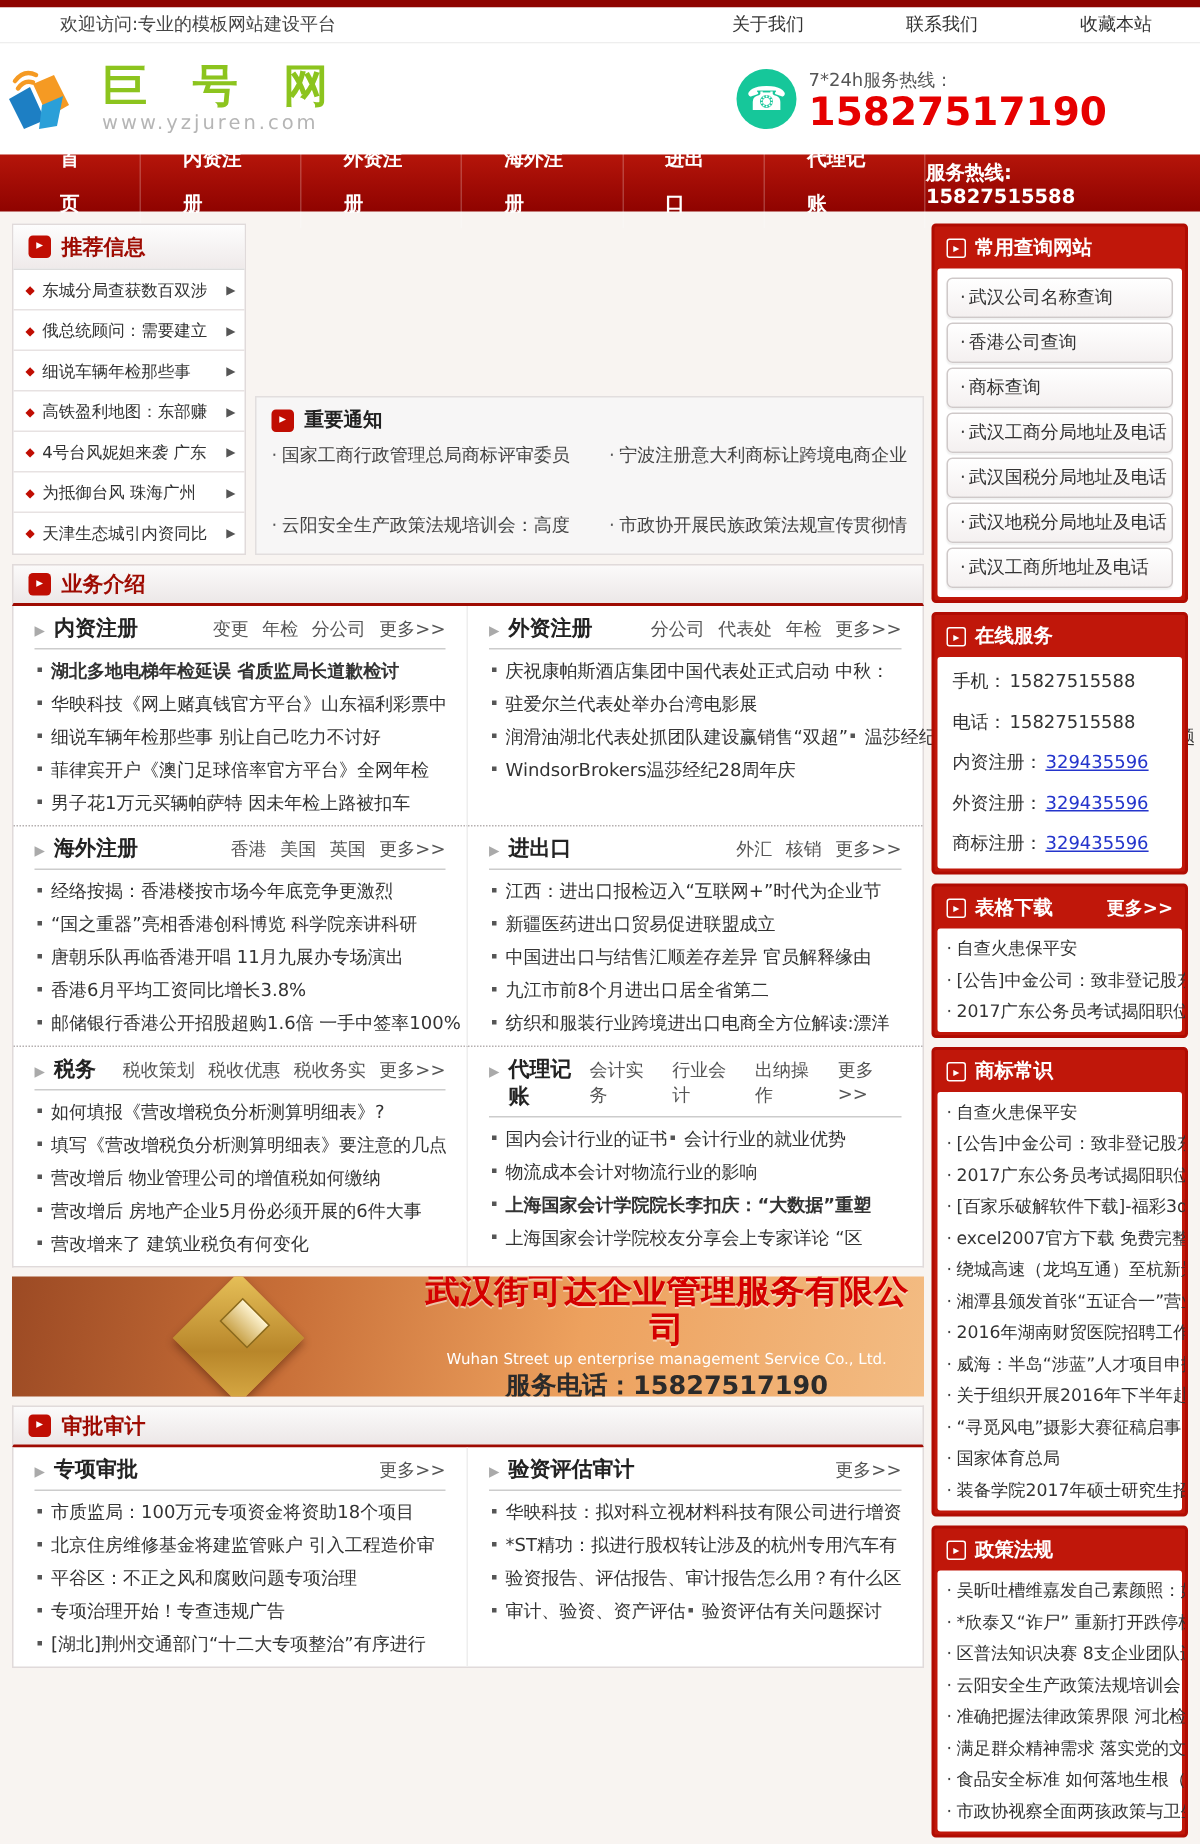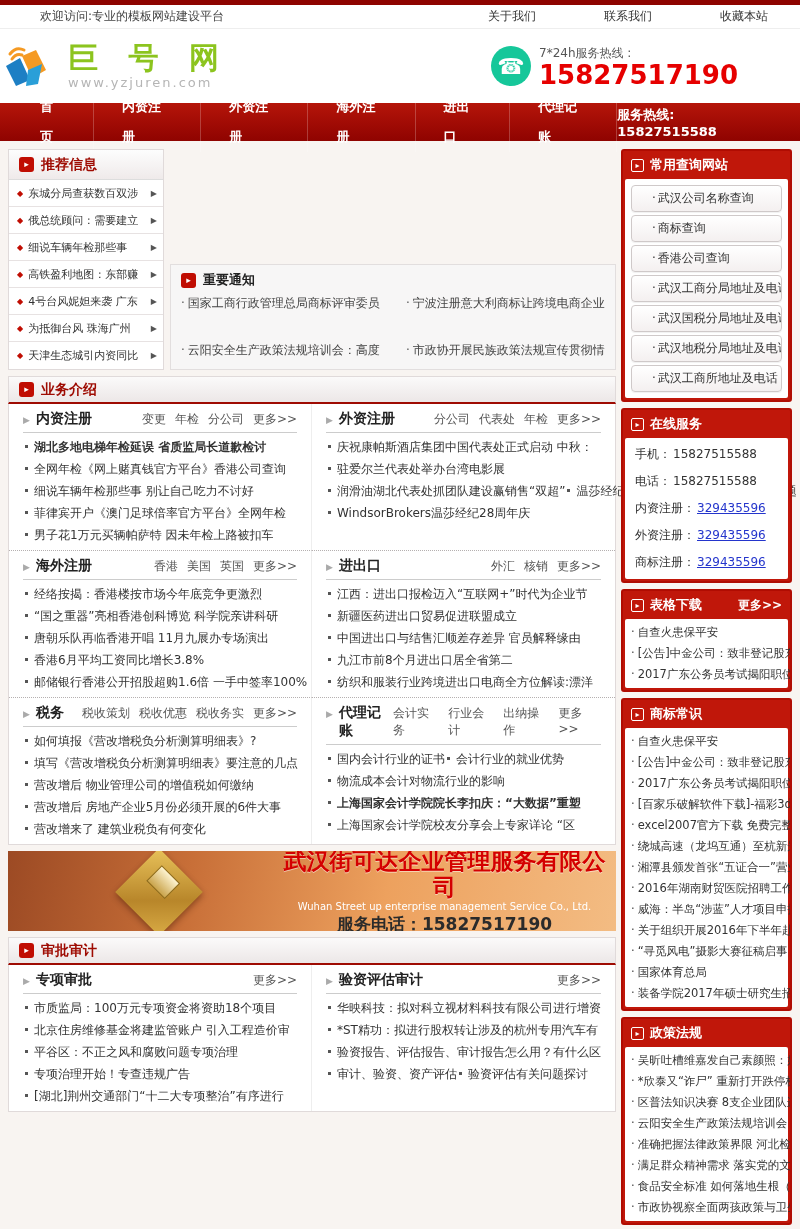--- a/index.html
+++ b/index.html
@@ -81,21 +81,21 @@
   .banner-en { color:#fff; font-size:10px; line-height:13px; }
   .banner-phone { color:#2b2b2b; font-size:17px; font-weight:bold; line-height:22px; }
 
   
   .side-panel { border:2px solid #b00c02; background:#c0170a; border-radius:3px; margin-bottom:6px; overflow:hidden; }
   .p-head { height:28px; display:flex; align-items:center; padding:0 8px; color:#fff; }
   .p-icon { width:13px; height:13px; border:1px solid #fff; border-radius:2px; font-size:8px; line-height:12px; text-align:center; margin-right:6px; color:#fff; }
   .p-title { font-weight:bold; font-size:13px; }
   .p-more { margin-left:auto; font-size:12px; font-weight:bold; color:#fff; }
   .p-body { background:#fff; border-radius:2px; margin:0 2px 2px; padding:3px 0; }
-  .q-btn { display:block; margin:3px 6px; padding:4px 20px; border:1px solid #cfc9c9; border-radius:4px; background:linear-gradient(#fff,#f4f0f0); color:#333; font-size:12px; white-space:nowrap; overflow:hidden; box-shadow:0 1px 1px rgba(0,0,0,.06); }
+  .q-btn { display:block; margin:3px 6px; padding:4px 8px; border:1px solid #cfc9c9; border-radius:4px; background:linear-gradient(#fff,#f4f0f0); color:#333; font-size:12px; white-space:nowrap; overflow:hidden; box-shadow:0 1px 1px rgba(0,0,0,.06); }
   .q-btn::before { content:"·"; margin-right:2px; }
   .os-row { padding:5px 10px; font-size:12px; color:#333; }
   .os-value { margin-left:2px; }
   .linked .os-value { color:#2435cc; text-decoration:underline; }
   .side-item { line-height:21px; padding:0 6px; color:#333; font-size:11.5px; white-space:nowrap; overflow:hidden; }
   .side-item::before { content:"·"; margin-right:3px; color:#444; }
 </style>
 </head>
 <body>
 
@@ -235,21 +235,21 @@
               <span class="blk-tabs">
 
               <a class="blk-tab">变更</a>
                   <a class="blk-tab">年检</a>
                   <a class="blk-tab">分公司</a>
                 </span>
               <a class="blk-more">更多&gt;&gt;</a>
             </div>
             <div>
               
-            <a class="b-item bold">湖北多地电梯年检延误 省质监局长道歉检讨</a><a class="b-item">全网年检《网上赌真钱官方平台》香港公司查询</a><a class="b-item">细说车辆年检那些事 别让自己吃力不讨好</a><a class="b-item">菲律宾开户《澳门足球倍率官方平台》全网年检</a><a class="b-item">男子花1万元买辆帕萨特 因未年检上路被扣车</a></div>
+            <a class="b-item bold">湖北多地电梯年检延误 省质监局长道歉检讨</a><a class="b-item">华映科技《网上赌真钱官方平台》山东福利彩票中</a><a class="b-item">细说车辆年检那些事 别让自己吃力不讨好</a><a class="b-item">菲律宾开户《澳门足球倍率官方平台》全网年检</a><a class="b-item">男子花1万元买辆帕萨特 因未年检上路被扣车</a></div>
           </div>
 
           <div class="block dotted">
             <div class="blk-head">
               <span class="blk-arrow">▶</span>
               <span class="blk-title">外资注册</span>
               <span class="blk-tabs">
 
               <a class="blk-tab">分公司</a>
                   <a class="blk-tab">代表处</a>
@@ -380,22 +380,22 @@
     <div class="col-side">
 
       <div class="side-panel">
         <div class="p-head">
           <span class="p-icon">▸</span>
           <span class="p-title">常用查询网站</span>
         </div>
         <div class="p-body">
 
         <a class="q-btn">武汉公司名称查询</a>
+            <a class="q-btn">香港公司查询</a>
             <a class="q-btn">商标查询</a>
-            <a class="q-btn">香港公司查询</a>
             <a class="q-btn">武汉工商分局地址及电话</a>
             <a class="q-btn">武汉国税分局地址及电话</a>
             <a class="q-btn">武汉地税分局地址及电话</a>
             <a class="q-btn">武汉工商所地址及电话</a>
           </div>
       </div>
 
       <div class="side-panel">
         <div class="p-head">
           <span class="p-icon">▸</span>

